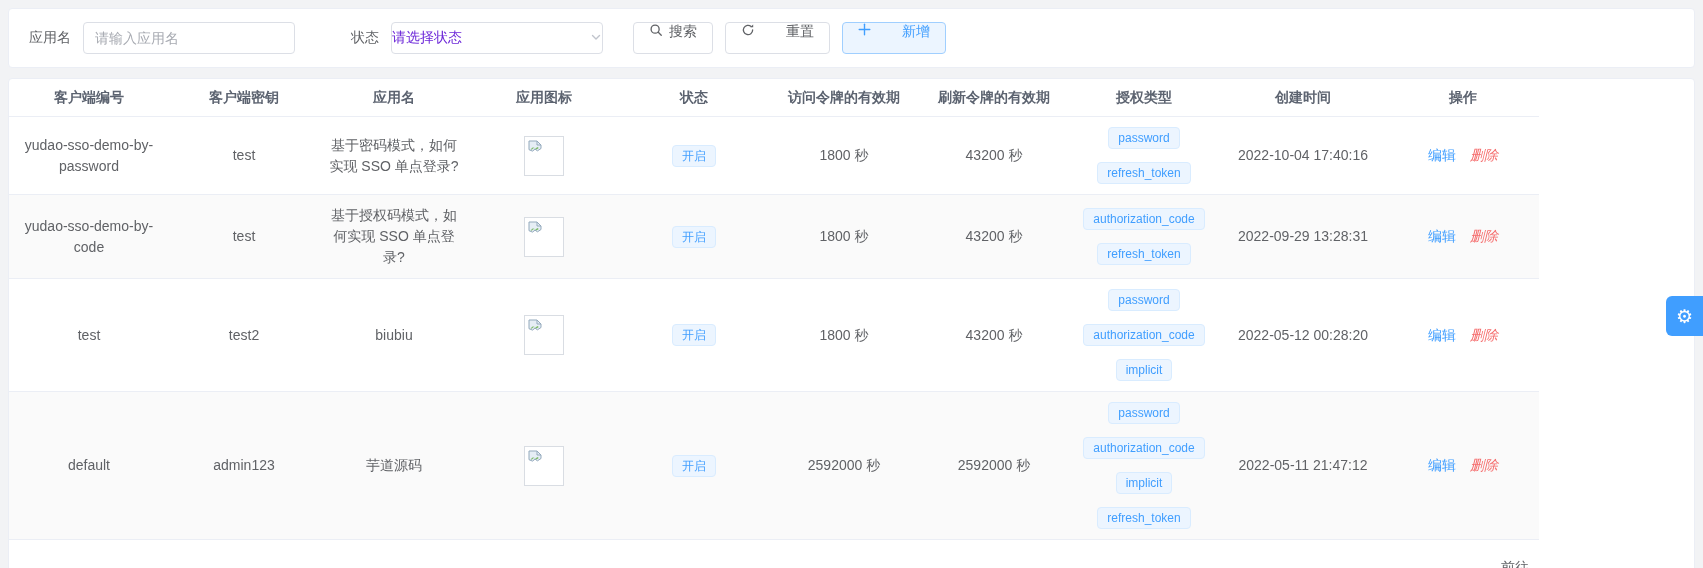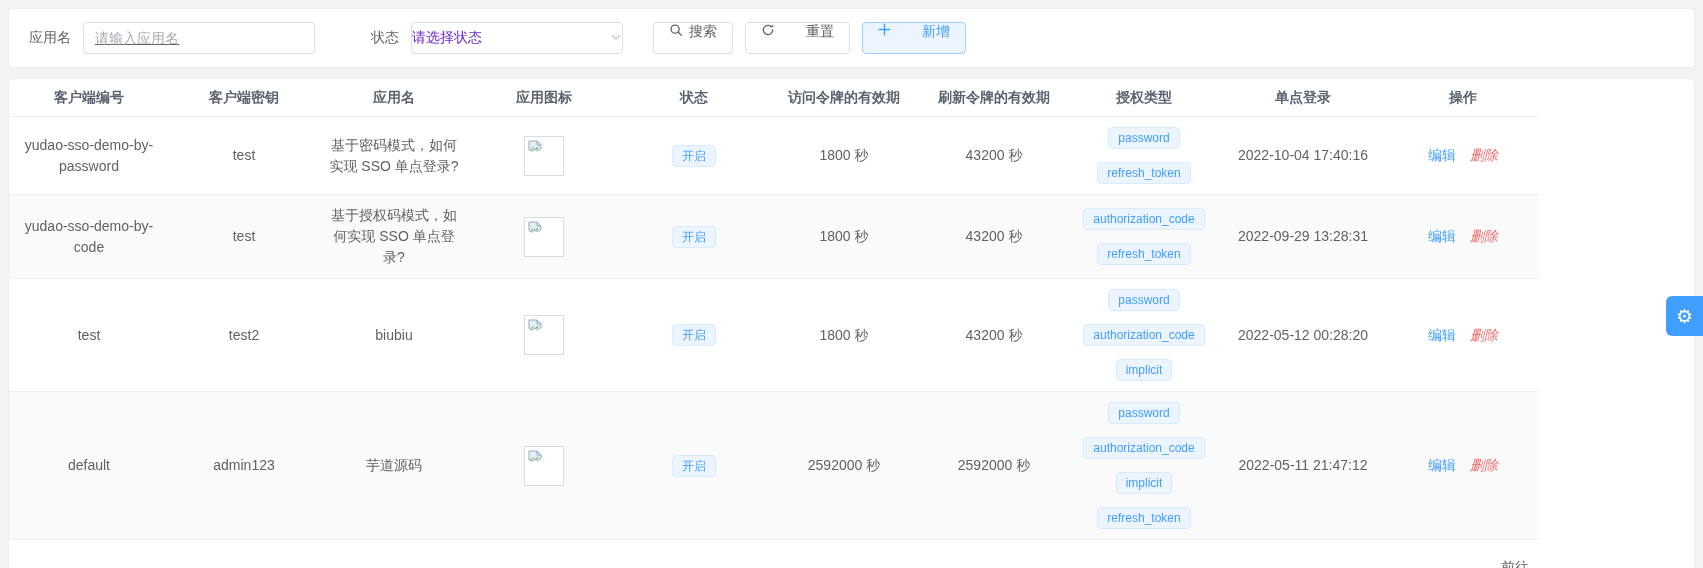--- a/index.html
+++ b/index.html
@@ -11,23 +11,23 @@
     overflow: hidden;
   }
   .page { padding: 8px; display: flex; flex-direction: column; gap: 10px; }
   .card { background: #fff; border: 1px solid #ebeef5; border-radius: 4px; }
 
   
   .search-card { display: flex; align-items: center; padding: 13px 20px; }
   .form-item { display: flex; align-items: center; }
   .form-label { font-size: 14px; color: #606266; margin-right: 12px; white-space: nowrap; }
   .text-input {
-    width: 232px; height: 32px; border: 1px solid #dcdfe6; border-radius: 4px;
+    width: 212px; height: 32px; border: 1px solid #dcdfe6; border-radius: 4px;
     padding: 0 11px; font-size: 14px; color: #606266; outline: none;
-    font-family: inherit; background: #fff; text-decoration: underline;
+    font-family: inherit; background: #fff;
   }
   .text-input::placeholder { color: #a8abb2; }
   .select-box {
     width: 212px; height: 32px; border: 1px solid #dcdfe6; border-radius: 4px;
     display: flex; align-items: center; justify-content: space-between;
     padding: 0 0; font-size: 14px; color: #6d28d9; background: #fff; cursor: pointer;
   }
   .gap-a { width: 56px; } .gap-b { width: 30px; }
   .btn {
     height: 32px; padding: 0 15px; border: 1px solid #dcdfe6; border-radius: 4px;
@@ -163,21 +163,21 @@
       <thead>
         <tr>
           <th>客户端编号</th>
           <th>客户端密钥</th>
           <th>应用名</th>
           <th>应用图标</th>
           <th>状态</th>
           <th>访问令牌的有效期</th>
           <th>刷新令牌的有效期</th>
           <th>授权类型</th>
-          <th>单点登录</th>
+          <th>创建时间</th>
           <th>操作</th>
         </tr>
       </thead>
       <tbody>
 
         <tr class="row1-cells">
           <td>yudao-sso-demo-by-password</td>
           <td>test</td>
           <td>基于密码模式，如何实现 SSO 单点登录?</td>
           <td>

